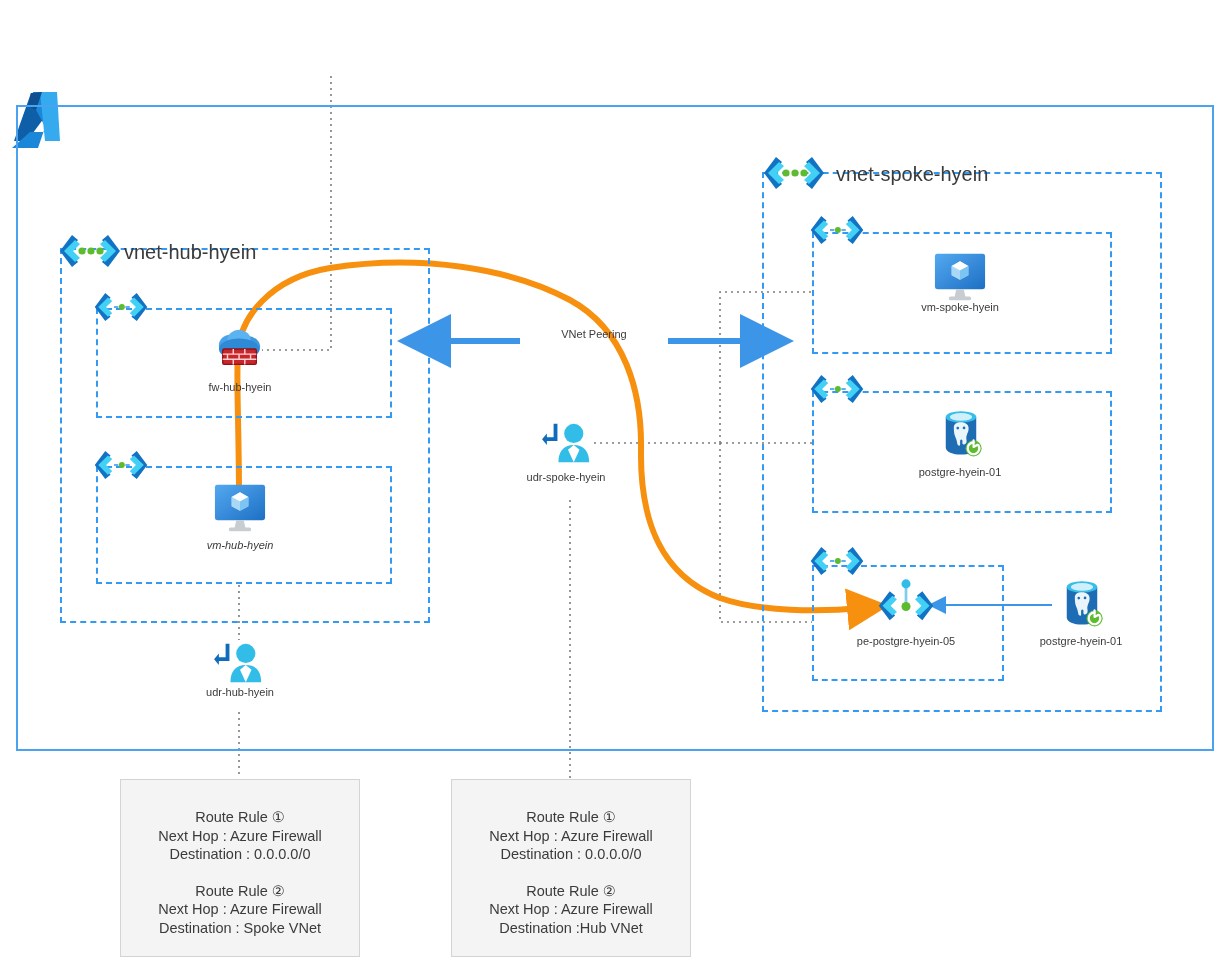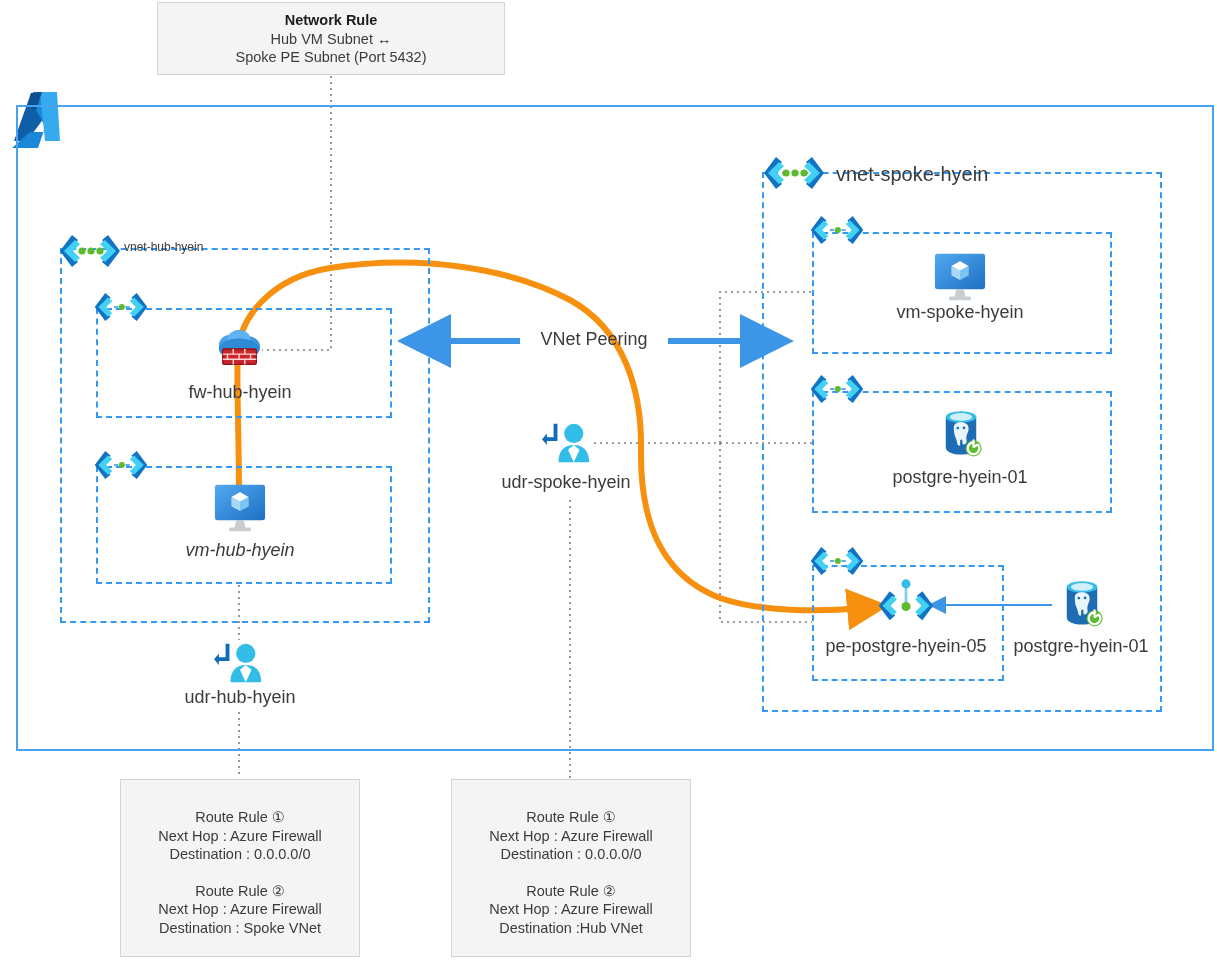--- a/index.html
+++ b/index.html
@@ -11,21 +11,21 @@
   #canvas{
     position:relative;
     width:1217px;
     height:960px;
     background:#ffffff;
     overflow:hidden;
   }
   
   .label{
     position:absolute;
-    font-size:18px;
+    font-size:11px;
     color:#3b3b3b;
     white-space:nowrap;
     line-height:1.25;
   }
   .label.center{transform:translateX(-50%);text-align:center;}
 
   
   .note{
     position:absolute;
     background:#f4f4f4;
@@ -217,21 +217,21 @@
   </svg>
 
   <div class="outerbox" style="left:16px;top:105px;width:1198px;height:646px;"></div>
 
   <div class="vnetbox" style="left:60px;top:248px;width:370px;height:375px;"></div>
   <span class="icon" style="left:58px;top:231px;">
     <svg width="64" height="40">
         <use href="#sym-vnet"></use>
       </svg>
   </span>
-  <div class="label" style="left:124px;top:240px;font-size:12px;">vnet-hub-hyein</div>
+  <div class="label" style="left:124px;top:240px;font-size:20px;">vnet-hub-hyein</div>
 
   <div class="subnetbox" style="left:96px;top:308px;width:296px;height:110px;"></div>
   <span class="icon" style="left:93px;top:289px;">
     <svg width="56" height="36">
         <use href="#sym-subnet"></use>
       </svg>
   </span>
   <span class="icon" style="left:211px;top:326px;">
     <svg width="58" height="48">
         <use href="#sym-firewall"></use>
@@ -315,25 +315,20 @@
   </span>
   <div class="label center" style="left:906px;top:635px;">pe-postgre-hyein-05</div>
 
   <span class="icon" style="left:1055px;top:578px;">
     <svg width="54" height="52">
         <use href="#sym-postgres"></use>
       </svg>
   </span>
   <div class="label center" style="left:1081px;top:635px;">postgre-hyein-01</div>
 
-  <div class="note" style="left:157px;top:2px;width:348px;height:73px;">
-    <b>Network Rule</b><br>
-    <span>Hub VM Subnet ↔</span><br>
-    <span>Spoke PE Subnet (Port 5432)</span>
-  </div>
 
   <div class="note" style="left:120px;top:779px;width:240px;height:178px;padding-top:28px;">
     <span>Route Rule ①</span><br>
     <span>Next Hop : Azure Firewall</span><br>
     <span>Destination : 0.0.0.0/0</span>
     <span class="blank"></span>
     <span>Route Rule ②</span><br>
     <span>Next Hop : Azure Firewall</span><br>
     <span>Destination : Spoke VNet</span>
   </div>

